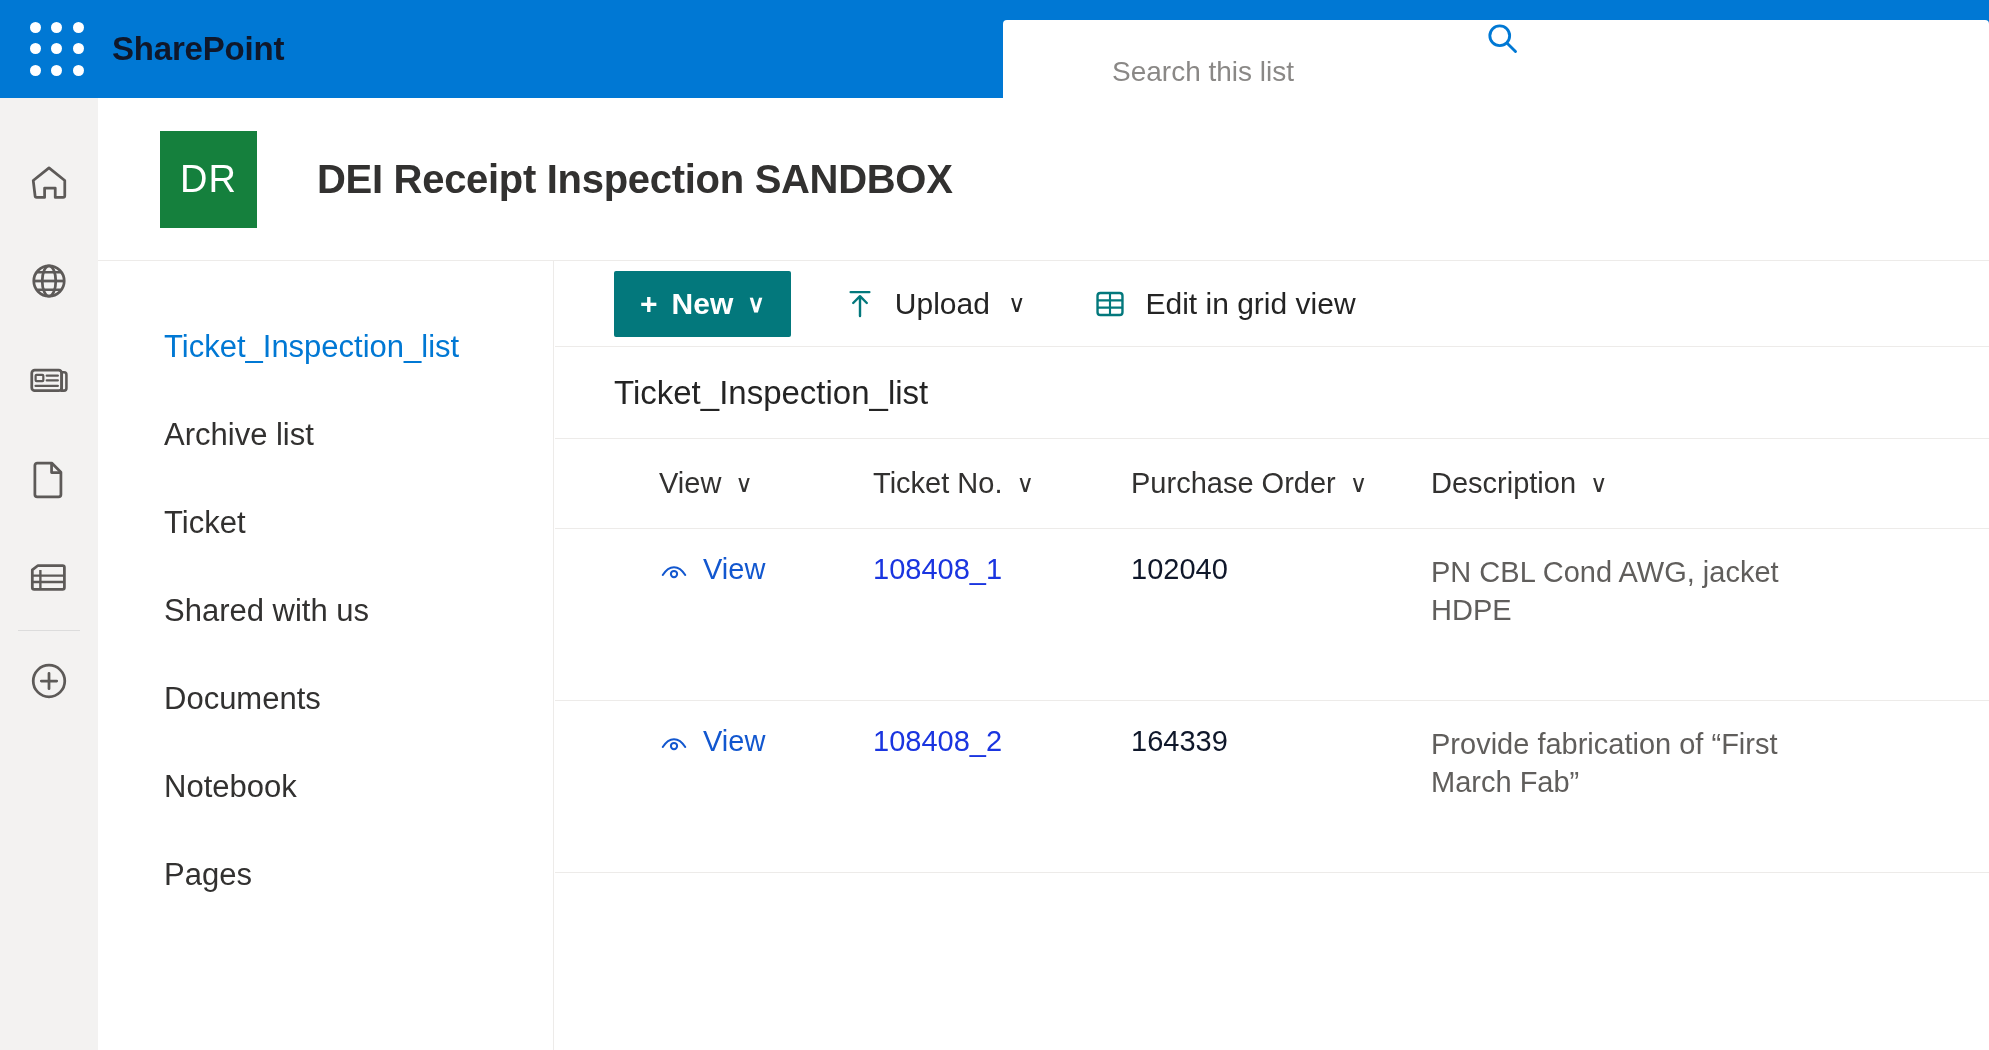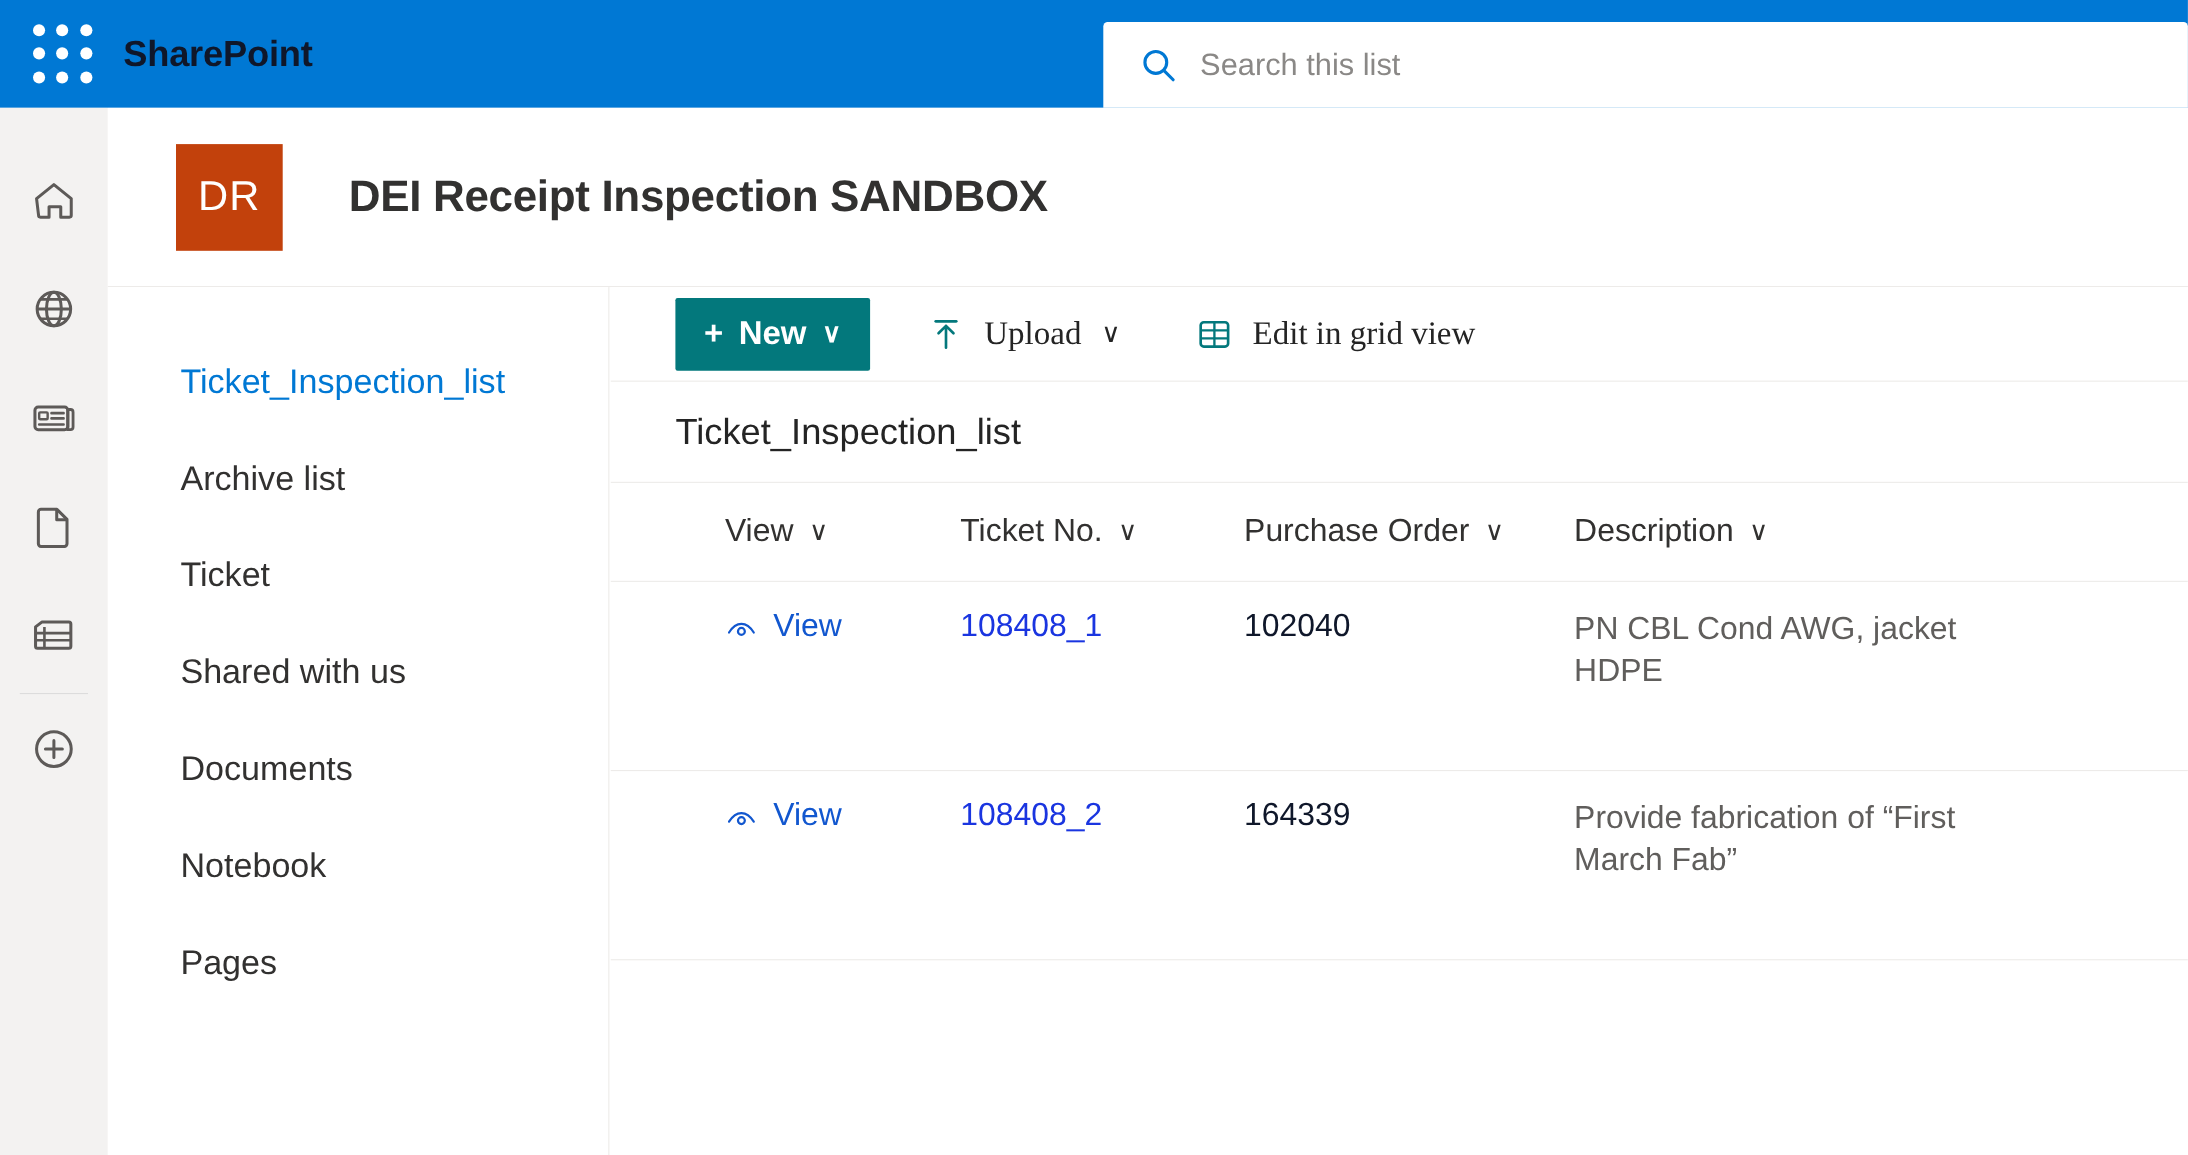--- a/index.html
+++ b/index.html
@@ -44,20 +44,21 @@
   }
   .suite-search {
     position: absolute;
     left: 1003px; top: 20px;
     width: 986px; height: 78px;
     background: #ffffff;
     border-top-left-radius: 4px;
     border-top-right-radius: 4px;
     display: flex; align-items: center;
     padding-left: 32px;
+    flex-direction: column;
   }
   .suite-search .mag { flex: 0 0 auto; margin-right: 20px; display:block; }
   .suite-search input {
     border: none; outline: none;
     font-family: "Liberation Sans", sans-serif;
     font-size: 28px;
     color: #323130;
     background: transparent;
     width: 800px;
   }
@@ -88,21 +89,21 @@
     position: absolute;
     left: 98px; top: 98px;
     width: 1891px; height: 163px;
     background: #ffffff;
     display: flex; align-items: center;
     border-bottom: 1px solid #edebe9;
   }
   .site-logo {
     width: 97px; height: 97px;
     margin-left: 62px;
-    background: #c2410c;
+    background: #15803d;
     color: #ffffff;
     display: flex; align-items: center; justify-content: center;
     font-size: 38px;
     letter-spacing: 1px;
     flex: 0 0 auto;
   }
   .site-title {
     margin-left: 60px;
     font-size: 40px;
     font-weight: 700;
@@ -162,21 +163,20 @@
   .cmd {
     display: flex; align-items: center;
     height: 66px;
     padding: 0 16px;
     margin-left: 36px;
     font-size: 30px;
     color: #242424;
     cursor: pointer;
     gap: 18px;
     white-space: nowrap;
-    font-family: Liberation Serif, serif;
   }
   .chev { font-size: 24px; line-height: 1; }
   .chev-w { color: #ffffff; }
 
   .list-title-row {
     height: 92px;
     display: flex; align-items: center;
     padding-left: 59px;
     border-bottom: 1px solid #edebe9;
   }

